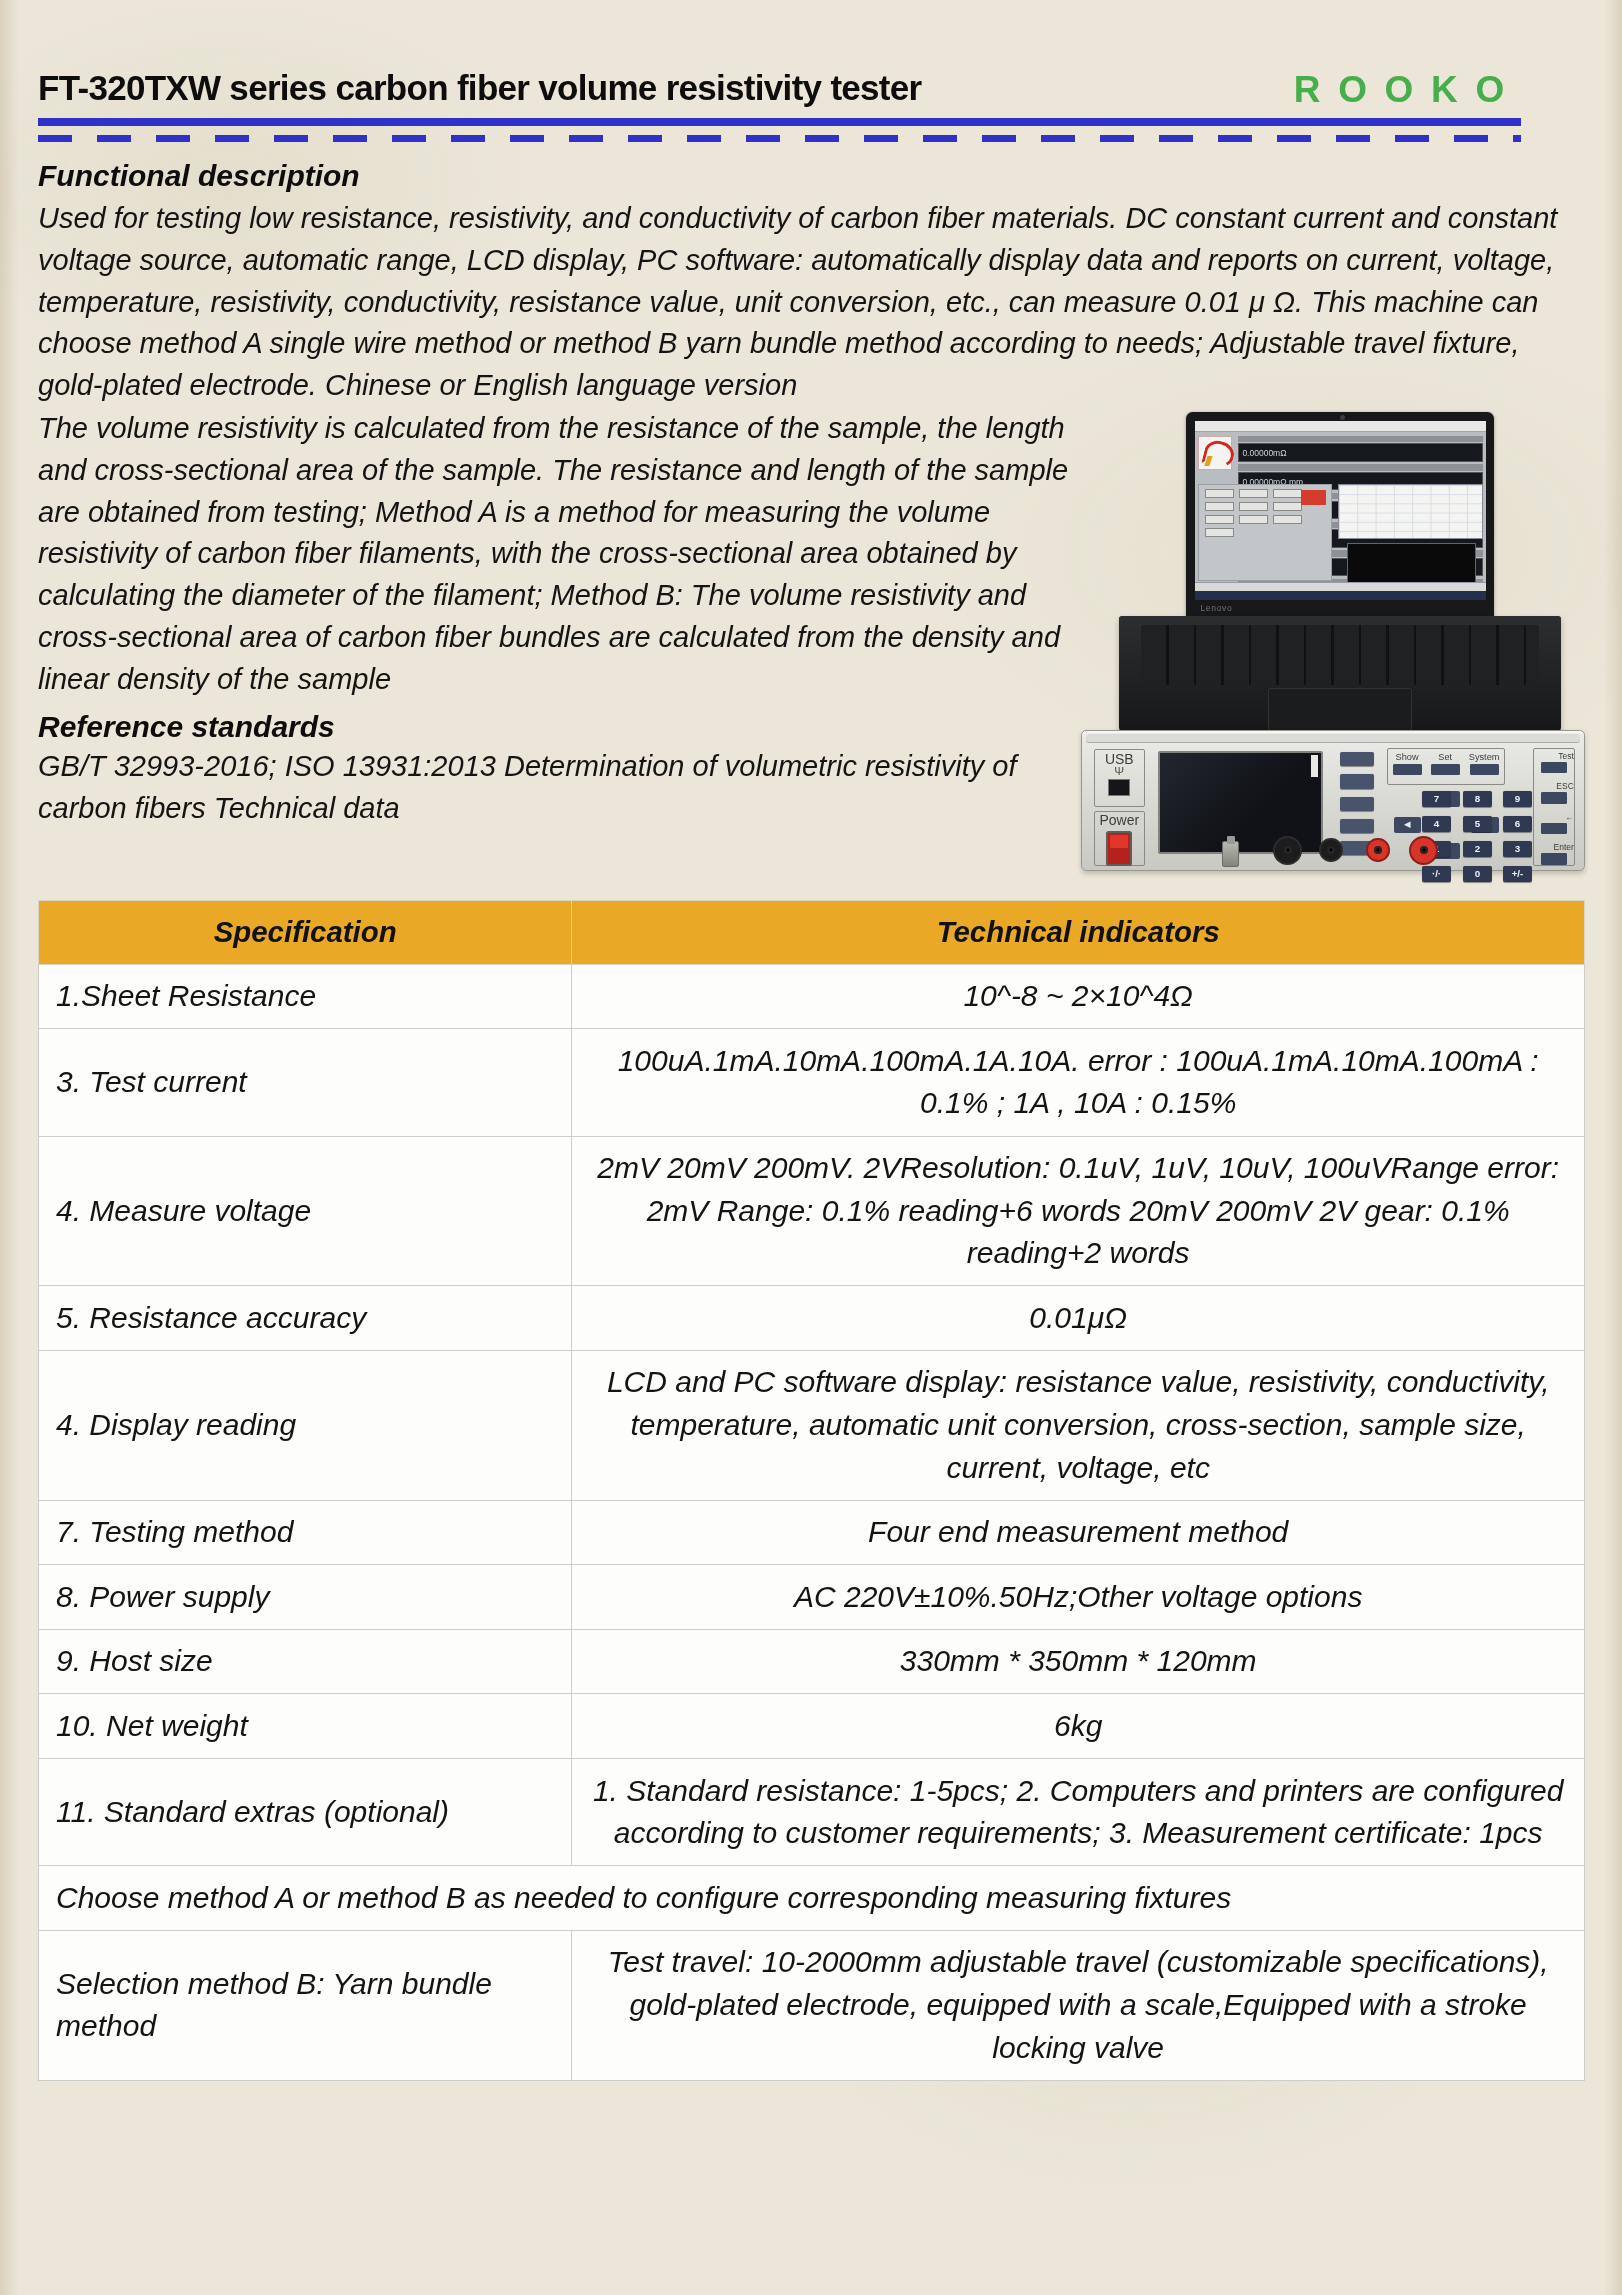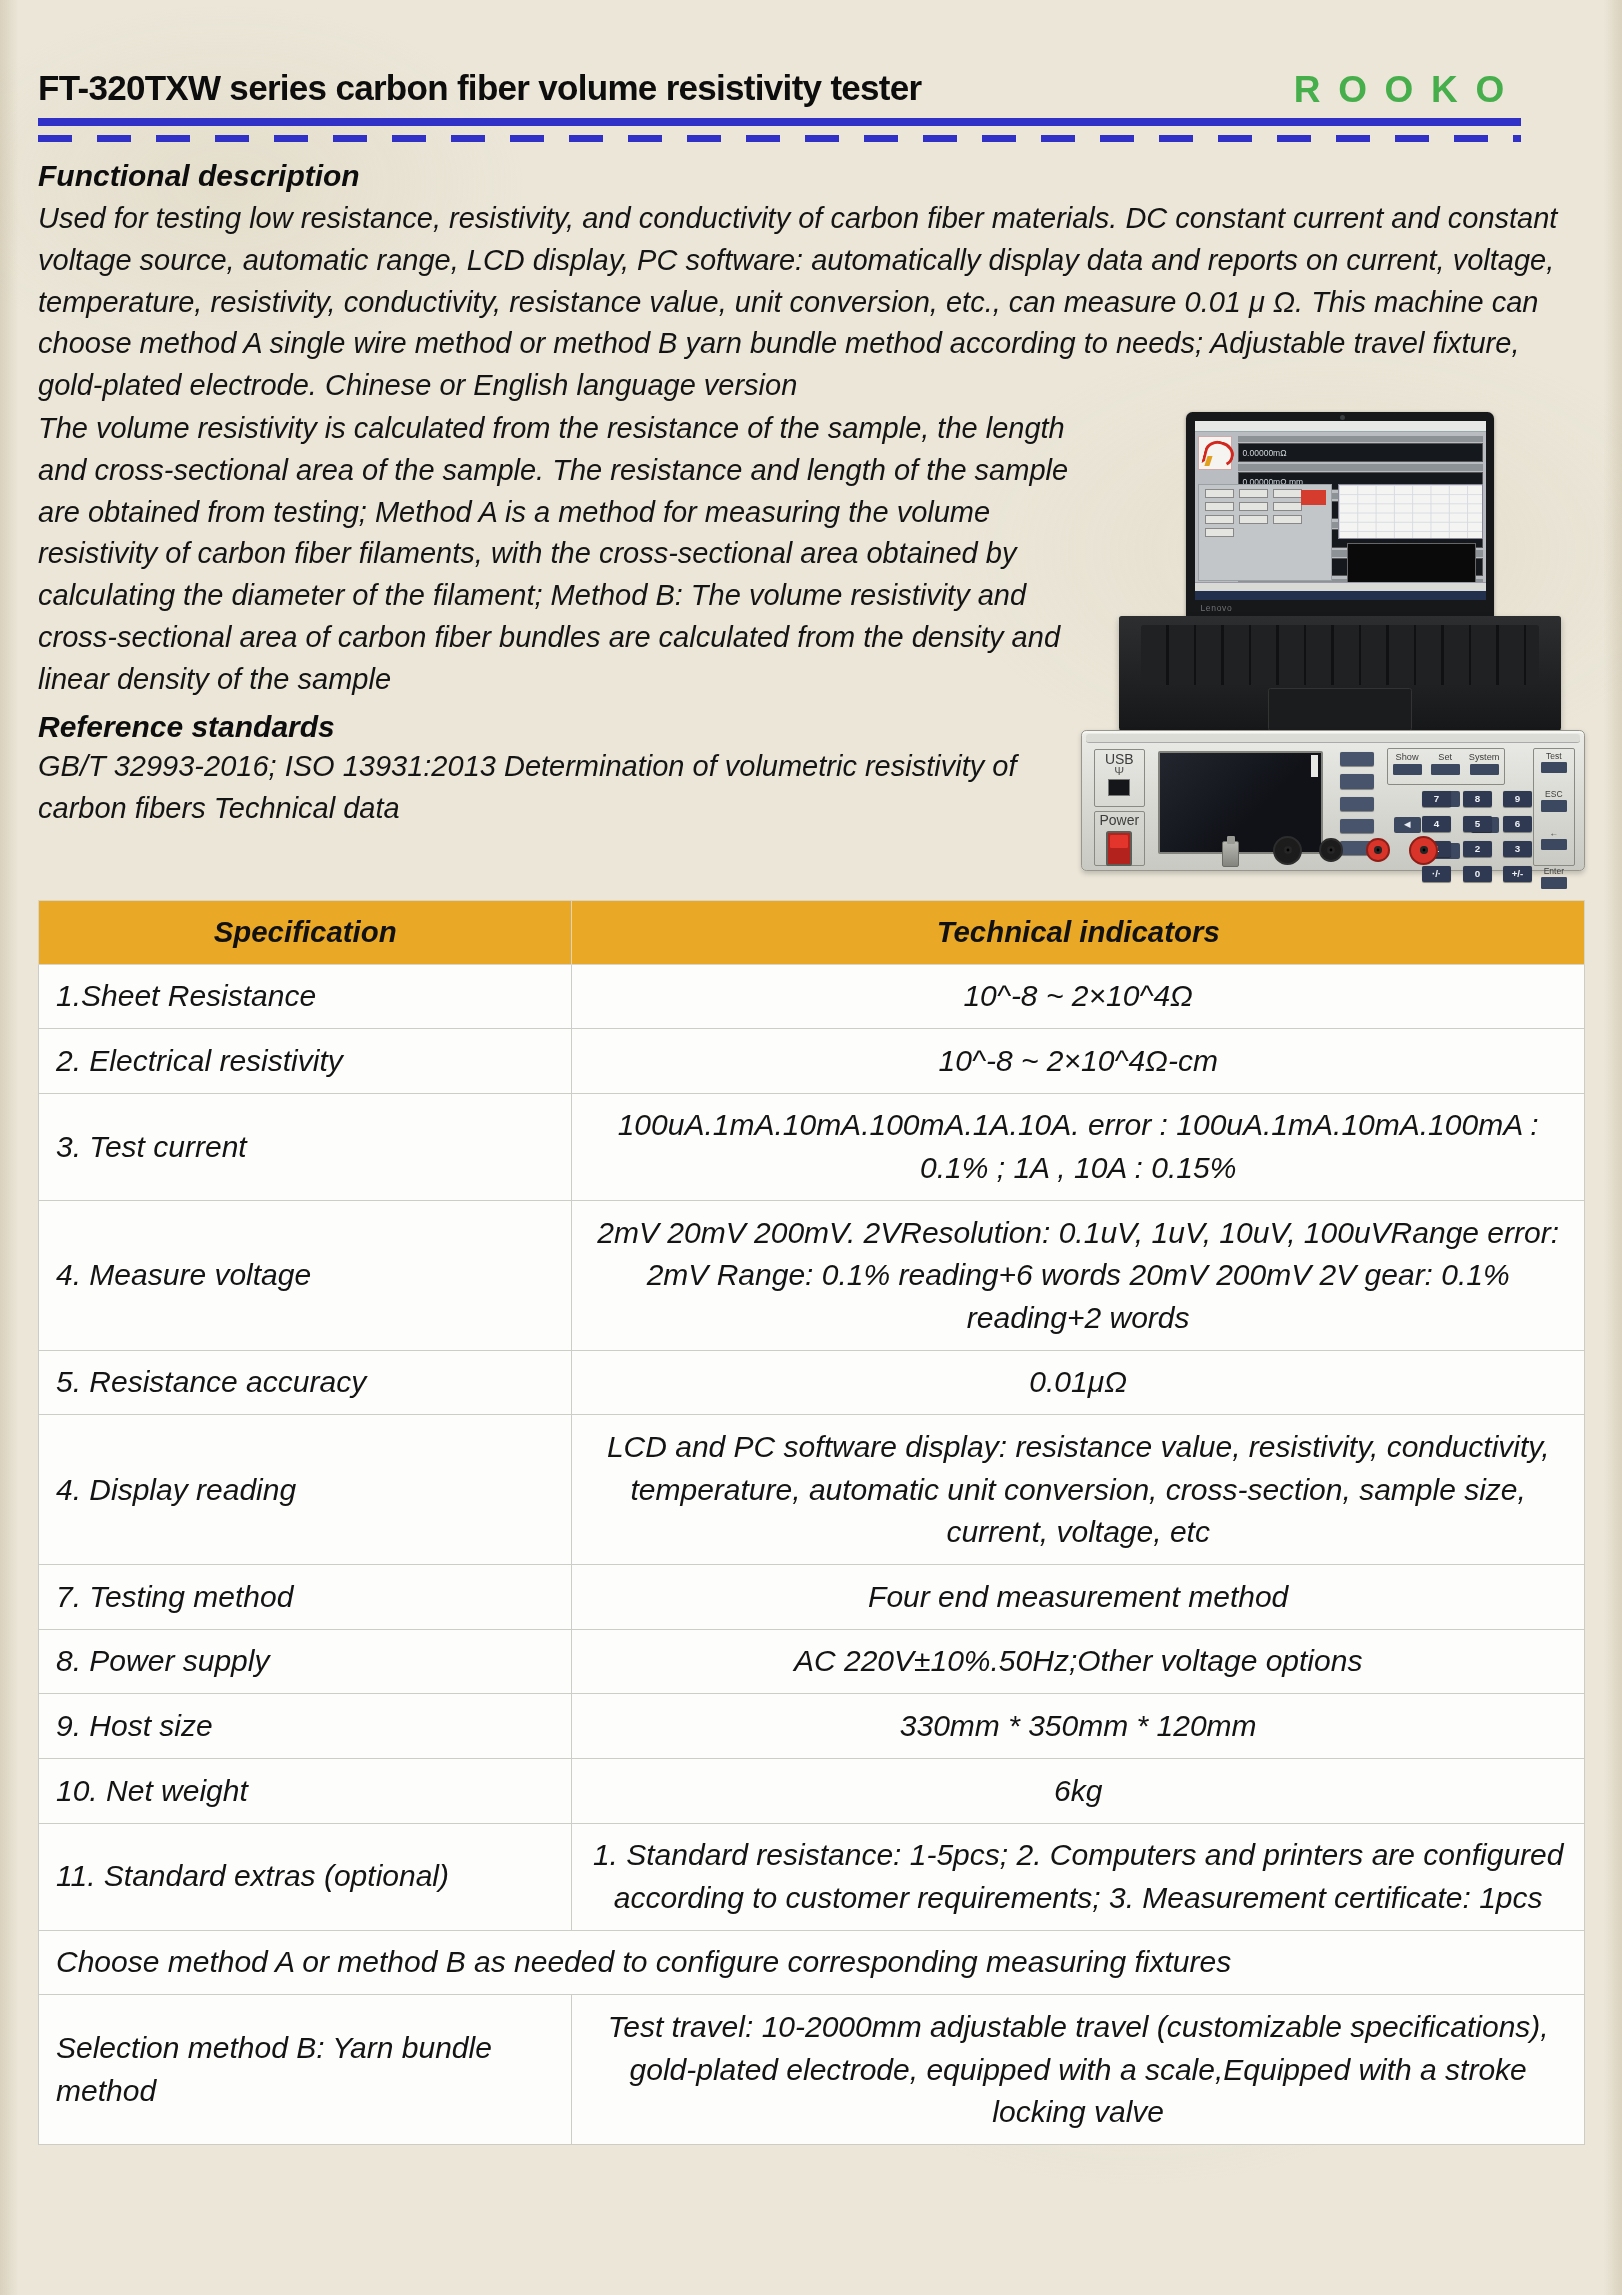--- a/index.html
+++ b/index.html
@@ -94,21 +94,21 @@
   .akey { position:absolute; width:27.5px; height:15.7px; background:#3c4860; border-radius:2px; color:#e8ecf2; font-size:8.5px; text-align:center; line-height:15.7px; }
   .akey.up    { left:45px; top:0; }
   .akey.left  { left:6.5px; top:26px; }
   .akey.right { left:84px; top:26px; }
   .akey.down  { left:45px; top:52px; }
   .keypad { position:absolute; left:305px; top:60px; }
   .inst .keypad { left:340px; }
   .kp { position:absolute; width:29px; height:15.7px; background:#2f3a52; border-radius:2px;
         color:#eef1f6; font-size:9.8px; font-weight:700; text-align:center; line-height:15.7px; box-shadow:0 0.7px 0.7px rgba(0,0,0,.4); }
   .side-group { position:absolute; right:9.2px; top:17px; width:42px; height:118px; border:0.7px solid #8a8a84; border-radius:2px; padding-top:2px; }
-  .sb { text-align:center; margin-bottom:16px; }
+  .sb { text-align:right; margin-bottom:8px; }
   .sb-lbl { font-size:8.5px; color:#3c3c3c; display:block; }
   .sb-btn { width:26px; height:11.8px; margin:0.7px auto 2px auto; background:#3c4860; border-radius:1.3px; }
   .jack { position:absolute; bottom:5.2px; width:29px; height:29px; border-radius:50%; border:2px solid #2c2c2c; }
   .jack:after { content:""; position:absolute; left:50%; top:50%; width:7.9px; height:7.9px; margin:-3.9px 0 0 -3.9px; border-radius:50%; background:#000; box-shadow:0 0 0 2.6px rgba(255,255,255,.15) inset; }
   .jack.black { background:#1c1c1c; }
   .jack.red   { background:#d8342a; border-color:#8d1f18; }
   .jack.j1 { left:191px; } .jack.j2 { left:237px; width:23.6px; height:23.6px; bottom:7.9px; }
   .jack.j3 { left:284px; width:23.6px; height:23.6px; bottom:7.9px; } .jack.j4 { left:327px; }
   .connector { position:absolute; left:140px; bottom:2.6px; width:17px; height:26px; background:linear-gradient(#b9b9b3,#84847e); border:0.7px solid #6c6c66; border-radius:2px; }
   .connector:before { content:""; position:absolute; left:3.9px; top:-6.5px; width:7.9px; height:7.9px; background:#9a9a94; border-radius:1.3px; }
@@ -282,24 +282,20 @@
         <th class="c1">Specification</th>
         <th class="c2">Technical indicators</th>
       </tr>
     </thead>
     <tbody>
       <tr>
           <td class="spec-cell">1.Sheet Resistance</td>
           <td class="value-cell">10^-8 ~ 2×10^4Ω</td>
         </tr>
       <tr>
-          <td class="spec-cell">2. Electrical resistivity</td>
-          <td class="value-cell">10^-8 ~ 2×10^4Ω-cm</td>
-        </tr>
-      <tr>
           <td class="spec-cell">3. Test current</td>
           <td class="value-cell">100uA.1mA.10mA.100mA.1A.10A. error : 100uA.1mA.10mA.100mA : 0.1% ; 1A , 10A : 0.15%</td>
         </tr>
       <tr>
           <td class="spec-cell">4. Measure voltage</td>
           <td class="value-cell">2mV 20mV 200mV. 2VResolution: 0.1uV, 1uV, 10uV, 100uVRange error: 2mV Range: 0.1% reading+6 words 20mV 200mV 2V gear: 0.1% reading+2 words</td>
         </tr>
       <tr>
           <td class="spec-cell">5. Resistance accuracy</td>
           <td class="value-cell">0.01μΩ</td>

